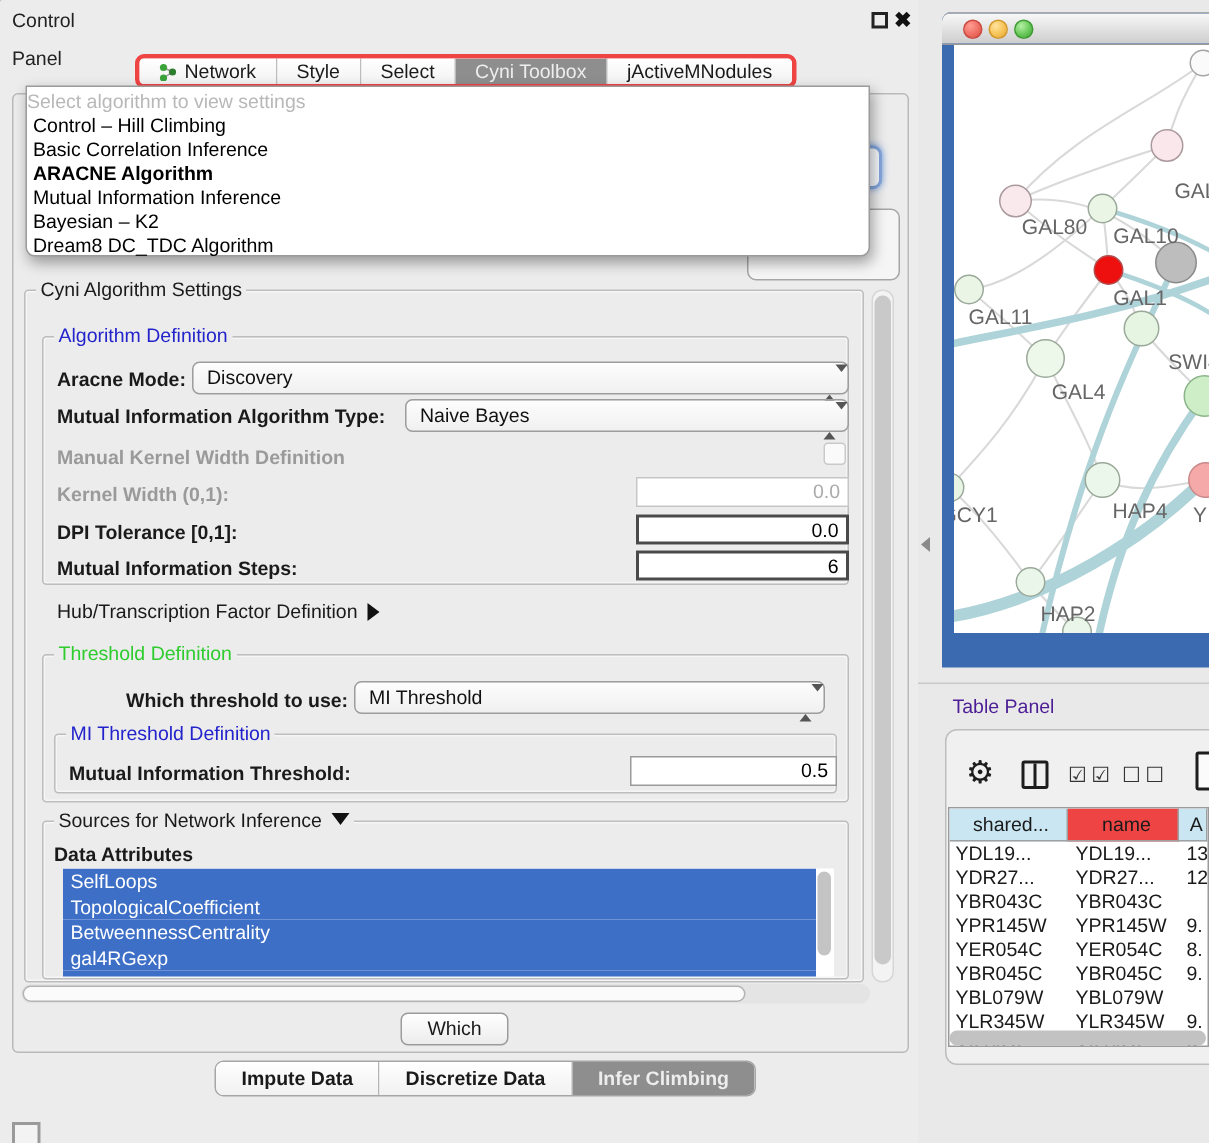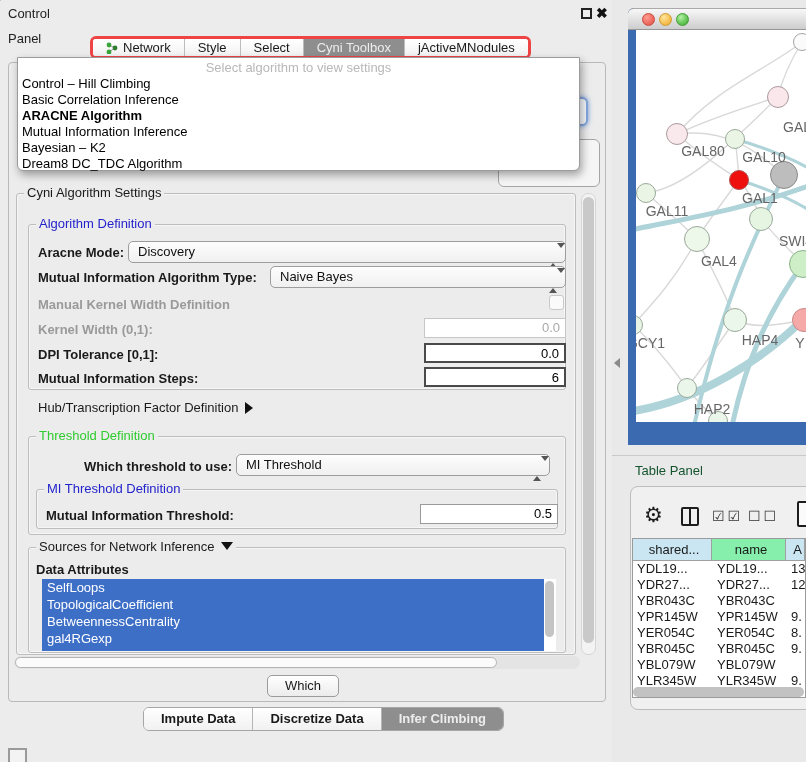--- a/index.html
+++ b/index.html
@@ -69,21 +69,21 @@
 
   .apply-btn { left:267px; top:675px; width:72px; height:22px; border:1px solid #9b9b9b; border-radius:5px; background:linear-gradient(#ffffff,#ececec); text-align:center; line-height:20px; }
 
   .bottom-tabs { left:143px; top:707px; height:24px; display:flex; border:1px solid #a6a6a6; border-radius:6px; background:#fdfdfd; overflow:hidden; }
   .bottom-tab { padding:0 17px; line-height:22px; border-right:1px solid #b5b5b5; font-weight:bold; color:#1a1a1a; background:linear-gradient(#ffffff,#f1f1f1); }
   .bottom-tab:last-child { border-right:none; }
   .bottom-tab.sel { background:#8e8e8e; color:#ededed; }
 
   
   .popup { left:17px; top:57px; width:563px; height:114px; background:#fff; border:1px solid #9b9b9b; border-radius:0 0 6px 6px; box-shadow:2px 4px 9px rgba(0,0,0,.35); z-index:50; padding-top:2px; }
-  .popup-placeholder { height:16px; line-height:15px; text-align:center; color:#b8b8b8; }
+  .popup-placeholder { height:16px; line-height:15px; color:#b8b8b8; }
   .popup-item { height:16px; line-height:15px; padding-left:4px; color:#000; white-space:nowrap; }
   .popup-item.bold { font-weight:bold; }
 
   
   .frag-combo { left:520px; top:97px; width:68px; height:29px; border:2px solid #84a6dc; border-radius:6px; background:#f5f8fc; box-shadow:0 0 5px rgba(90,140,220,.9); z-index:5; }
   .frag-box { left:498px; top:139px; width:102px; height:48px; border:1px solid #a5a5a5; border-radius:6px; background:#f5f5f5; z-index:4; }
 
   
   .right-bg { left:612px; top:0; width:194px; height:762px; background:#e9e9e9; }
   .divider-arrow { left:614px; top:358px; width:0; height:0; border-top:5px solid transparent; border-bottom:5px solid transparent; border-right:6px solid #8a8a8a; }
@@ -94,33 +94,33 @@
   .tlight { position:absolute; top:4px; width:13px; height:13px; border-radius:50%; }
   .tl-red { left:14px; background:radial-gradient(circle at 35% 30%, #ff9d94, #ed6a5f 60%, #d5544a); border:1px solid #ca4a40; }
   .tl-yellow { left:31px; background:radial-gradient(circle at 35% 30%, #ffe49e, #f5bf4f 60%, #dfa636); border:1px solid #d29a2e; }
   .tl-green { left:48px; background:radial-gradient(circle at 35% 30%, #b4f0a4, #62c454 60%, #47a83b); border:1px solid #3f9c34; }
   .net-canvas { position:absolute; left:8px; top:22px; right:0; bottom:23px; background:#fff; overflow:hidden; }
   .net-node { position:absolute; border-radius:50%; border:1px solid #999; transform:translate(-50%,-50%); }
   .net-label { position:absolute; transform:translate(-50%,-50%); font-size:14px; color:#666; white-space:nowrap; }
 
   
   .tp-sep { left:612px; top:455px; width:194px; height:1px; background:#c9c9c9; }
-  .tp-title { left:635px; top:463px; color:#14532d; }
+  .tp-title { left:635px; top:463px; color:#4c1d95; }
   .tp-panel { left:630px; top:486px; width:184px; height:224px; background:#f0f0f0; border:1px solid #bdbdbd; border-radius:8px; }
   .gear-icon { left:644px; top:503px; font-size:21px; color:#1d1d1d; }
   .cols-icon { left:681px; top:507px; width:18px; height:19px; border:2px solid #1d1d1d; border-radius:2px; }
   .cols-icon::after { content:""; position:absolute; left:6px; top:0; width:2px; height:15px; background:#1d1d1d; }
   .checks-icon { left:712px; top:508px; font-size:14px; color:#333; letter-spacing:3px; }
   .page-icon { left:797px; top:501px; width:18px; height:26px; border:2px solid #1d1d1d; border-radius:2px; background:#fbfbfb; }
 
   .data-table { left:632px; top:538px; width:174px; height:160px; background:#fff; border:1px solid #9b9b9b; overflow:hidden; }
   .thead { display:flex; height:22px; }
   .th { border-right:1px solid #a0a0a0; border-bottom:1px solid #a0a0a0; text-align:center; line-height:21px; overflow:hidden; white-space:nowrap; }
   .th.hl { background:#c9e6f2; }
-  .th.plain { background:#86efac; }
+  .th.plain { background:#ef4444; }
   .trow { display:flex; height:16px; line-height:16px; }
   .td { overflow:hidden; white-space:nowrap; }
   .c0 { width:79px; padding-left:4px; }
   .c1 { width:74px; padding-left:5px; }
   .c2 { flex:1; padding-left:5px; }
   .table-hscroll { position:absolute; left:633px; top:687px; width:171px; height:10px; background:#c2c2c2; border-radius:5px; z-index:3; }
 
   .corner-box { left:8px; top:748px; width:19px; height:19px; border:2px solid #9a9a9a; background:#f3f3f3; }
 
   svg.edges { position:absolute; left:0; top:0; }

